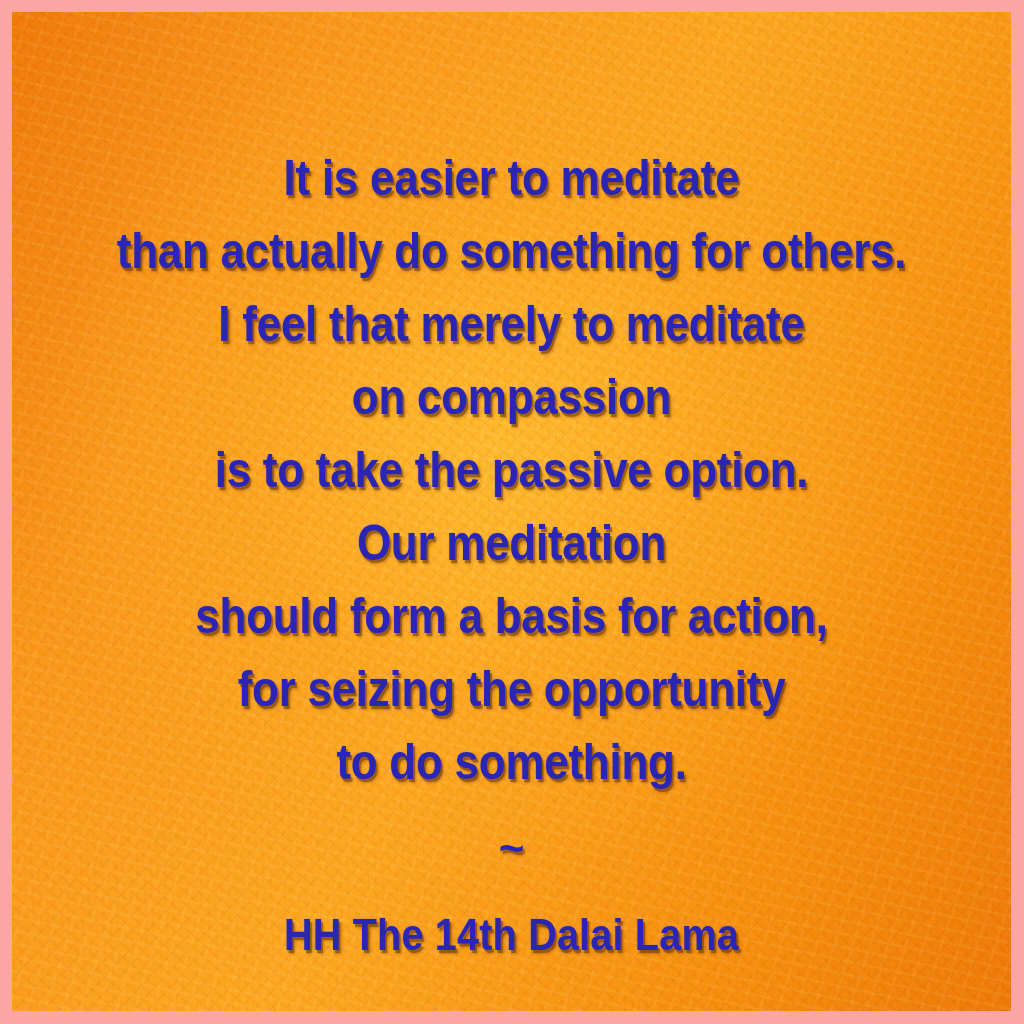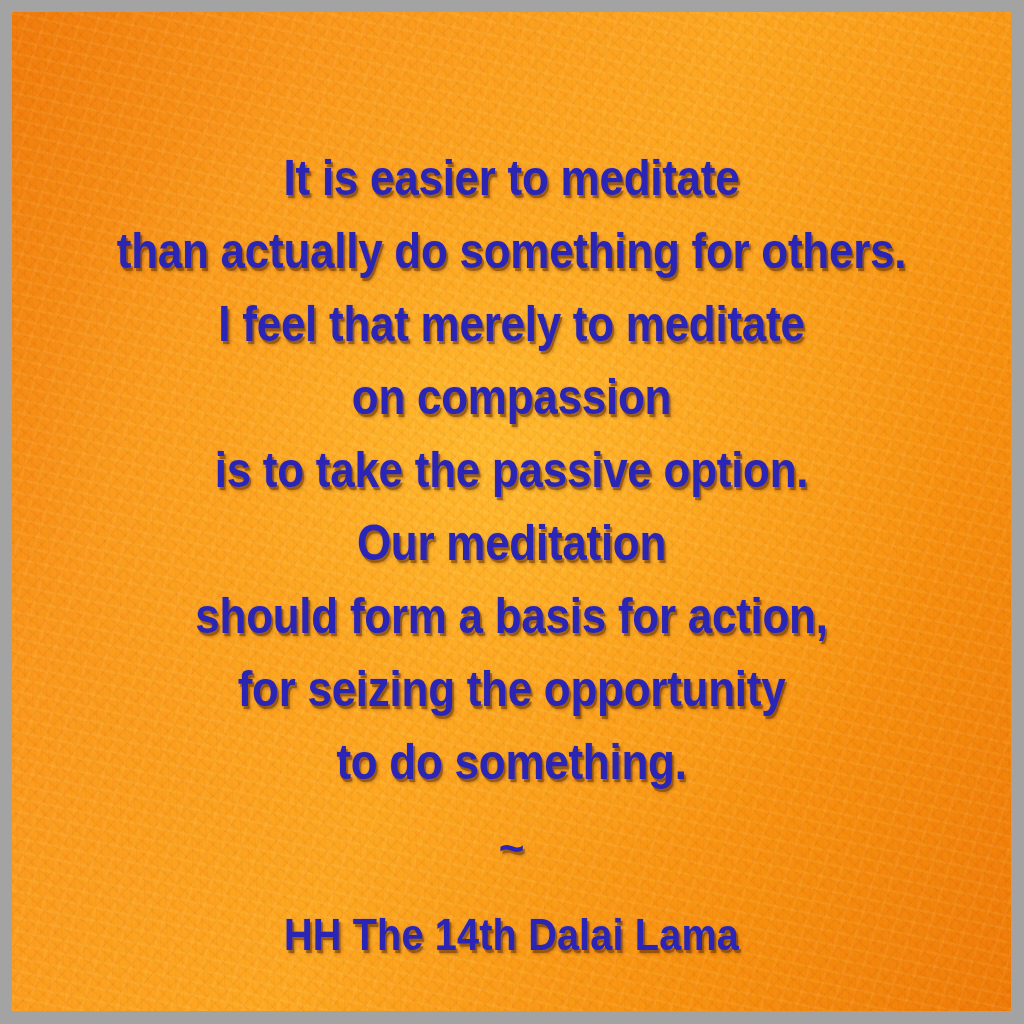--- a/index.html
+++ b/index.html
@@ -14,21 +14,21 @@
     overflow: hidden;
     font-family: "Liberation Sans", sans-serif;
   }
 
   
   .frame {
     position: relative;
     box-sizing: border-box;
     width: 1024px;
     height: 1024px;
-    background: #a3a3a3;
+    background: #fca5a5;
     padding: 12px 13px 13px 12px;
   }
 
   
   .canvas {
     position: relative;
     box-sizing: border-box;
     width: 100%;
     height: 100%;
     overflow: hidden;

